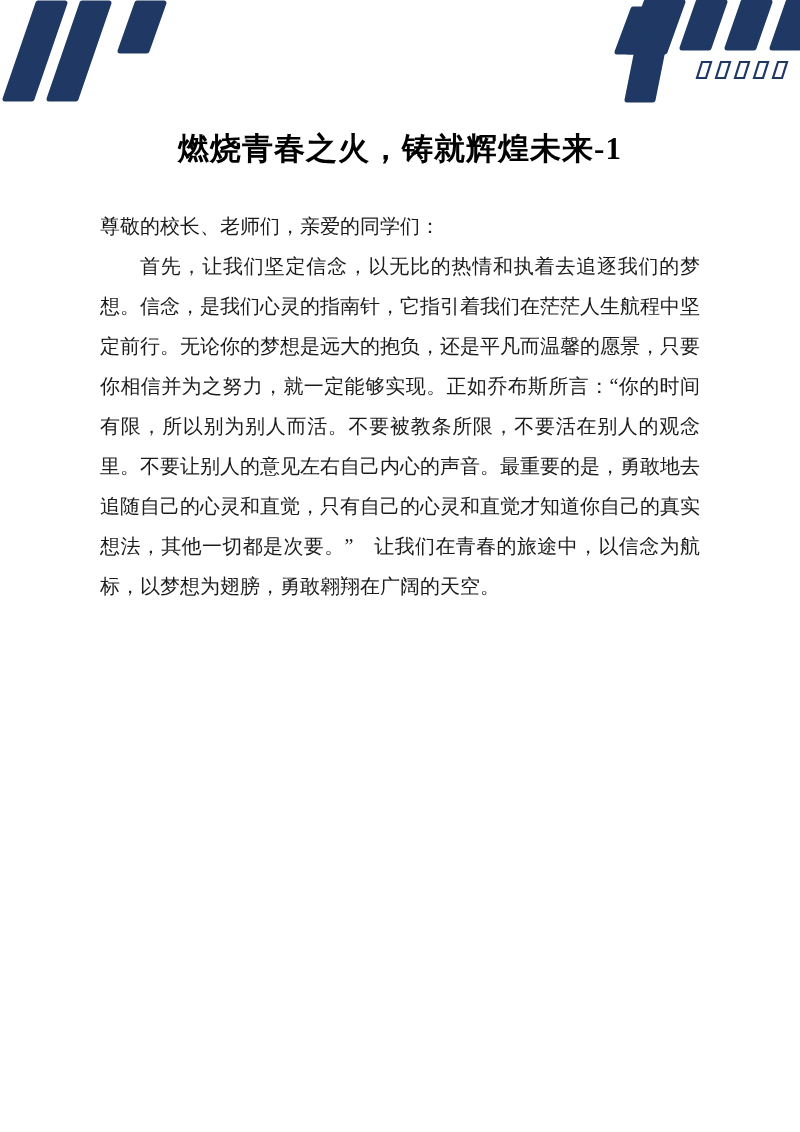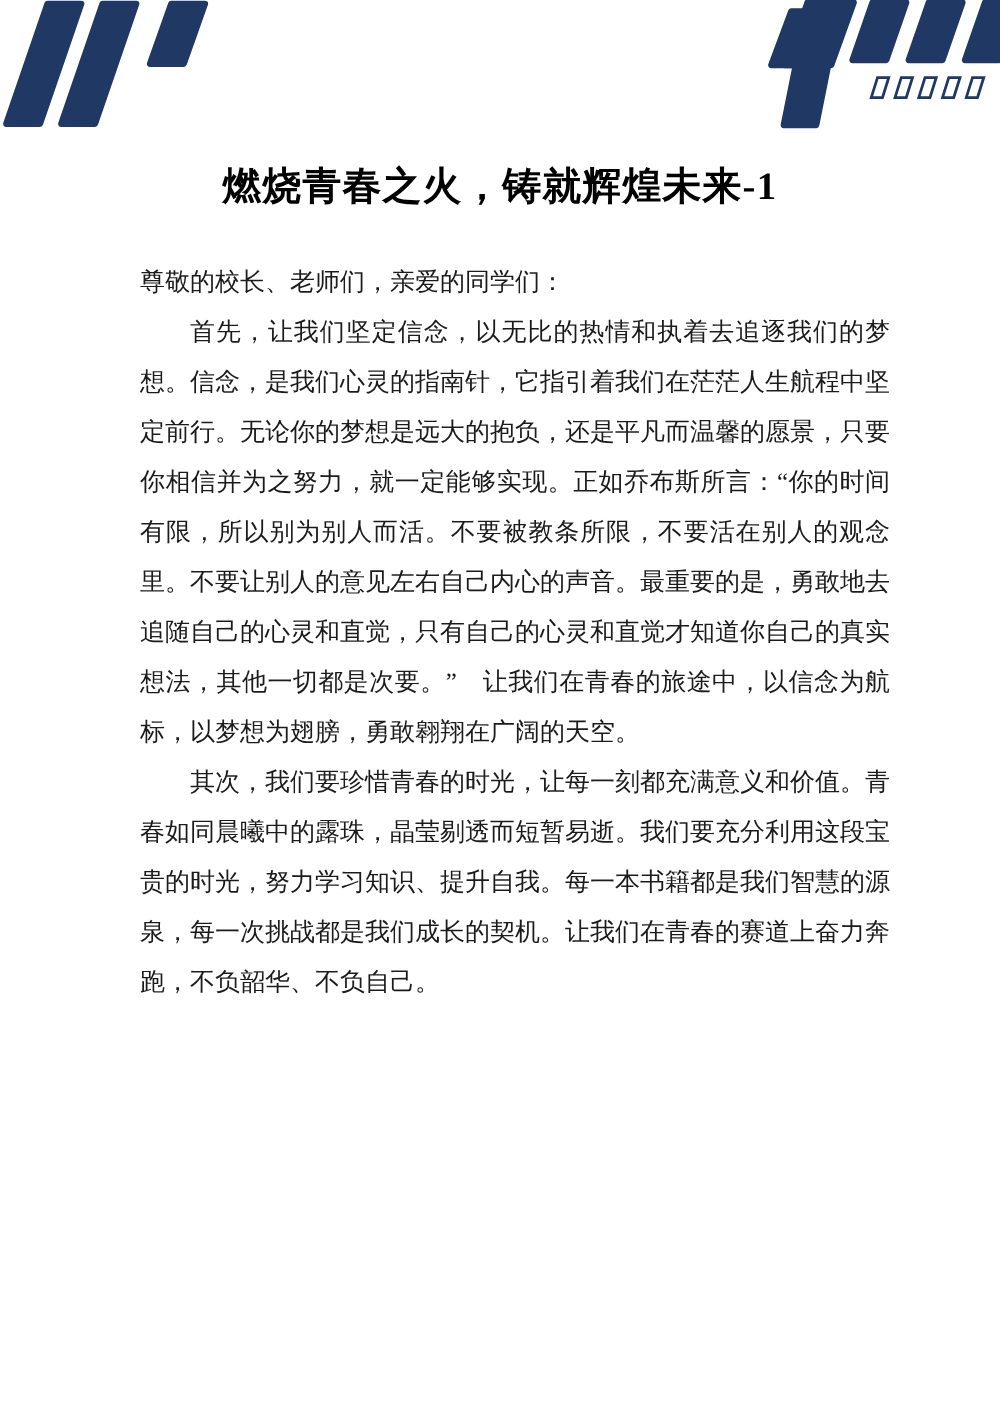--- a/index.html
+++ b/index.html
@@ -29,21 +29,21 @@
     margin:0;
     text-align:center;
     font-size:31px;
     font-weight:bold;
     color:#000;
     letter-spacing:1px;
     font-family:"Liberation Serif","DejaVu Serif",serif;
   }
   .doc-body{
     position:absolute;
-    top:206px;left:112px;
+    top:206px;left:100px;
     width:600px;
   }
   .doc-body p{
     margin:0;
     font-size:20px;
     line-height:40px;
     text-align:justify;
     color:var(--text,#1b1b1b);
     text-indent:2em;
   }
@@ -74,21 +74,20 @@
       <polygon class="hollow" points="151,62 160,62 155,78 146,78"></polygon>
       <polygon class="hollow" points="170,62 179,62 174,78 165,78"></polygon>
     </g>
   </svg>
 
   <h1 class="doc-title">燃烧青春之火，铸就辉煌未来-1</h1>
 
   <div class="doc-body">
     <p>尊敬的校长、老师们，亲爱的同学们：</p>
     <p>首先，让我们坚定信念，以无比的热情和执着去追逐我们的梦想。信念，是我们心灵的指南针，它指引着我们在茫茫人生航程中坚定前行。无论你的梦想是远大的抱负，还是平凡而温馨的愿景，只要你相信并为之努力，就一定能够实现。正如乔布斯所言：“你的时间有限，所以别为别人而活。不要被教条所限，不要活在别人的观念里。不要让别人的意见左右自己内心的声音。最重要的是，勇敢地去追随自己的心灵和直觉，只有自己的心灵和直觉才知道你自己的真实想法，其他一切都是次要。”　让我们在青春的旅途中，以信念为航标，以梦想为翅膀，勇敢翱翔在广阔的天空。</p>
-    <p>其次，我们要珍惜青春的时光，让每一刻都充满意义和价值。青春如同晨曦中的露珠，晶莹剔透而短暂易逝。我们要充分利用这段宝贵的时光，努力学习知识、提升自我。每一本书籍都是我们智慧的源泉，每一次挑战都是我们成长的契机。让我们在青春的赛道上奋力奔跑，不负韶华、不负自己。</p>
   </div>
 
   <svg class="decor" style="left:0;top:1028px;" width="220" height="104" viewBox="0 0 220 104">
     <polygon class="bar" points="38,8 68,8 40,100 10,100"></polygon>
     <polygon class="bar" points="82,8 112,8 84,100 54,100"></polygon>
     <polygon class="bar" points="100,49 128,49 113,100 85,100"></polygon>
     <polygon class="bar" points="139,49 167,49 152,100 124,100"></polygon>
     <g>
       <polygon class="hollow" points="122,19 131,19 126,35 117,35"></polygon>
       <polygon class="hollow" points="141,19 150,19 145,35 136,35"></polygon>

